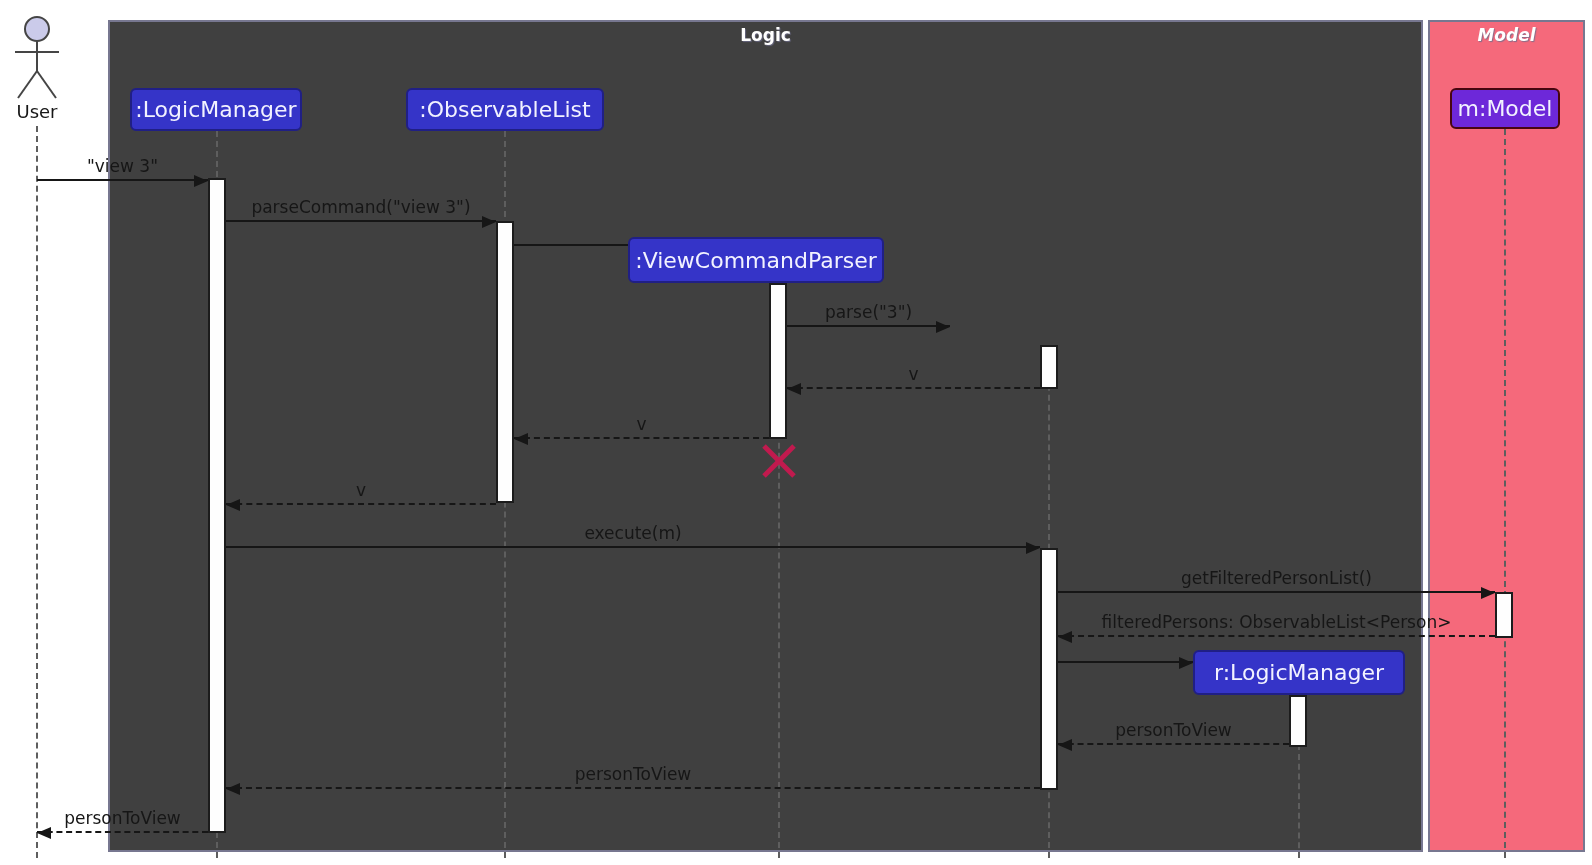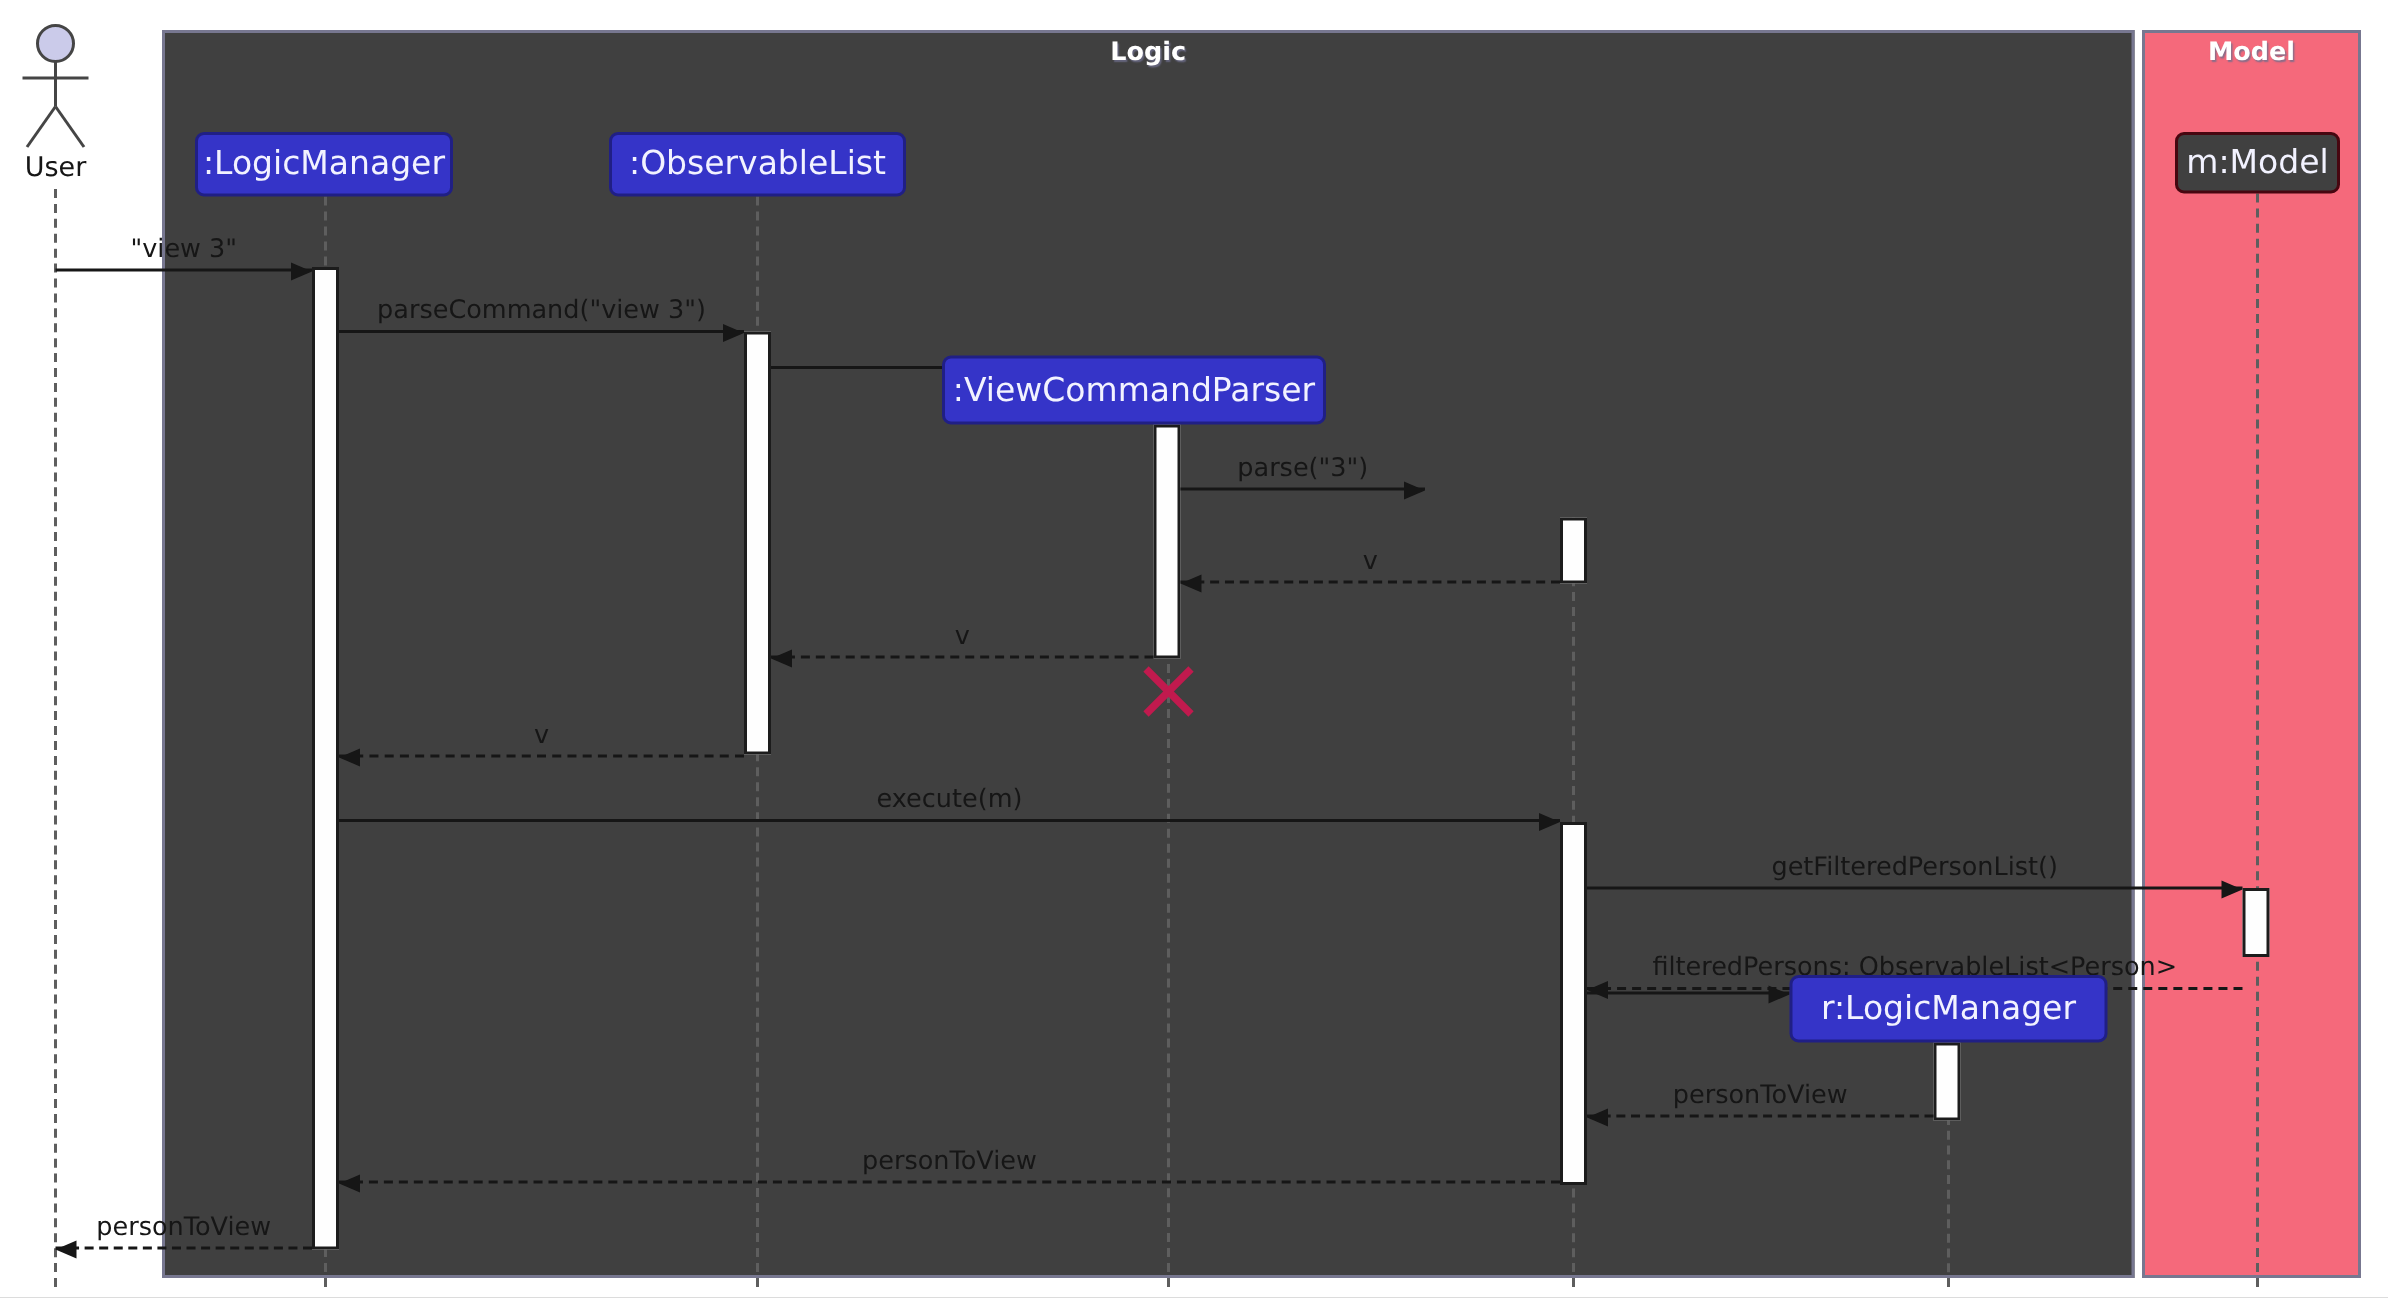--- a/index.html
+++ b/index.html
@@ -22,21 +22,21 @@
     position:absolute; width:18px; box-sizing:border-box;
     background:#fefefe; border:2px solid #1c1c1c;
   }
   
   .pbox {
     position:absolute; box-sizing:border-box; border-radius:6px;
     display:flex; align-items:center; justify-content:center;
     font-size:22px; color:#f2f2ff; white-space:nowrap;
     background:#3534c8; border:2px solid #201f85;
   }
-  .pbox.red { background:#404040; border-color:#470610; }
+  .pbox.red { background:#6d28d9; border-color:#470610; }
   
   .msg { position:absolute; height:24px; }
   .msg .lbl {
     position:absolute; left:50%; transform:translateX(-50%); bottom:5px;
     white-space:nowrap; font-size:17px; color:#161616; line-height:1;
   }
   .msg .ln { position:absolute; left:0; right:0; bottom:-1px; height:0; border-top:2px solid #161616; }
   .msg .ln.dash { border-top-style:dashed; }
   .ah { position:absolute; bottom:-7px; width:0; height:0;
         border-top:6px solid transparent; border-bottom:6px solid transparent; }
@@ -46,21 +46,21 @@
   .actor-label { position:absolute; text-align:center; font-size:18px; color:#161616; }
 </style>
 </head>
 <body>
 
 <div id="stage">
 
   <div class="frame" style="left:108px; top:20px; width:1315px; height:832px; background:#404040;">
     <div class="frame-title">Logic</div>
   </div>
-  <div class="frame" style="left:1428px; top:20px; width:146px; height:832px; background:#f5697b;">
+  <div class="frame" style="left:1428px; top:20px; width:157px; height:832px; background:#f5697b;font-style:italic;">
     <div class="frame-title">Model</div>
   </div>
 
   <div class="lifeline" style="left:36px;  top:126px; height:732px;"></div>
   <div class="lifeline" style="left:216px; top:131px; height:727px;"></div>
   <div class="lifeline" style="left:504px; top:131px; height:727px;"></div>
   <div class="lifeline" style="left:778px; top:283px; height:575px;"></div>
   <div class="lifeline" style="left:1048px;top:345px; height:513px;"></div>
   <div class="lifeline" style="left:1298px;top:695px; height:163px;"></div>
   <div class="lifeline" style="left:1504px;top:129px; height:729px;"></div>
@@ -110,21 +110,21 @@
   <div class="msg" style="left:226px; top:523px; width:814px;">
     <div class="lbl">execute(m)</div>
     <div class="ln"></div>
       <span class="ah r"></span>
   </div>
   <div class="msg" style="left:1058px; top:568px; width:437px;">
     <div class="lbl">getFilteredPersonList()</div>
     <div class="ln"></div>
       <span class="ah r"></span>
   </div>
-  <div class="msg" style="left:1058px; top:612px; width:437px;margin-top:23px;">
+  <div class="msg" style="left:1058px; top:612px; width:437px;">
     <div class="lbl">filteredPersons: ObservableList&lt;Person&gt;</div>
     <div class="ln dash"></div>
       <span class="ah l"></span>
   </div>
   <div class="msg" style="left:1058px; top:638px; width:135px;">
     <div class="ln"></div>
       <span class="ah r"></span>
   </div>
   <div class="msg" style="left:1058px; top:720px; width:231px;">
     <div class="lbl">personToView</div>

